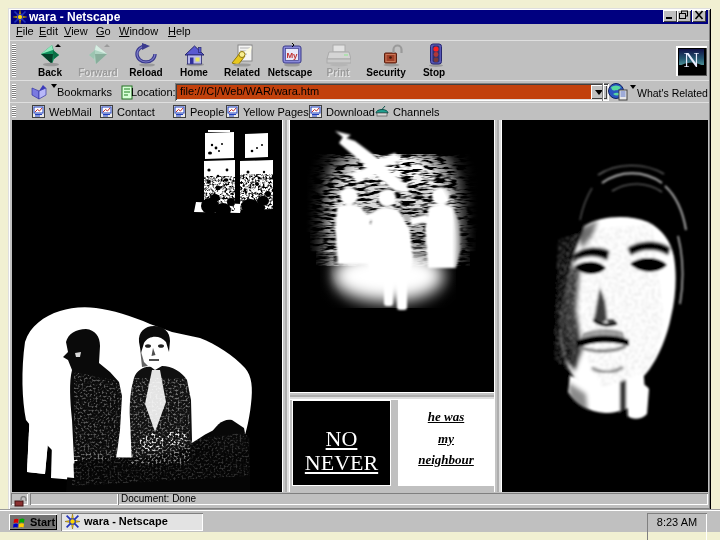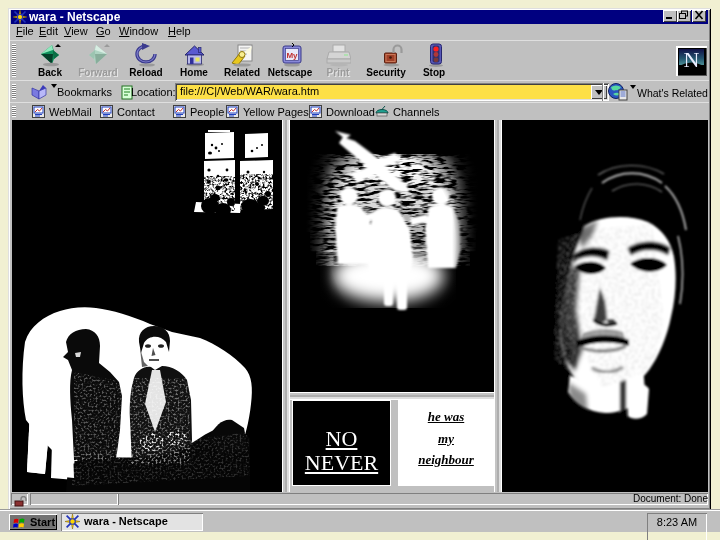--- a/index.html
+++ b/index.html
@@ -21,21 +21,21 @@
   .mi u { text-decoration:underline; }
   .band { left:10px; background:#c0c0c0; width:699px; }
   .etch-t { border-top:1px solid #dfdfdf; }
   .grip { position:absolute; left:2px; top:3px; bottom:3px; width:5px;
     background: repeating-linear-gradient(180deg,#fff 0,#fff 1px,#808080 1px,#808080 2px);
     border-right:1px solid #c0c0c0;}
   .tool-label { position:absolute; font-size:10px; color:#000; text-align:center; width:48px;font-weight:bold; }
   .dim { color:#9a9a9a; text-shadow:1px 1px 0 #e8e8e8; }
   .nbox { left:676px; top:46px; width:31px; height:30px; background:#000;
      box-shadow: inset 1px 1px 0 #fff, inset 2px 2px 0 #fff, inset -1px -1px 0 #555; }
-  .field { position:absolute; left:165px; top:2px; width:434px; height:18px; background:#fde047;
+  .field { position:absolute; left:165px; top:2px; width:434px; height:18px; background:#c2410c;
      box-shadow: inset 1px 1px 0 #808080, inset -1px -1px 0 #fff, inset 2px 2px 0 #404040, inset -2px -2px 0 #dfdfdf; }
   .urltxt { position:absolute; left:5px; top:2px; font-size:11px; color:#000; white-space:pre; }
   .drop { position:absolute; right:2px; top:2px; width:16px; height:14px; background:#c0c0c0;
      box-shadow: inset 1px 1px 0 #fff, inset -1px -1px 0 #404040; }
   .arr { position:absolute; left:4px; top:5px; width:0; height:0; border:4px solid transparent; border-top:5px solid #000; }
   .lbl11 { position:absolute; font-size:11px; color:#000; white-space:nowrap; }
   .contentbg { left:12px; top:120px; width:696px; height:372px; background:#000; }
   .vdiv { position:absolute; top:0; height:372px; width:8px;
      background: linear-gradient(90deg,#fff 0 1px,#c4c4c4 1px 3px,#aeaeae 3px 5px,#dedede 5px 7px,#fff 7px 8px); }
   .hdiv { position:absolute; left:271px; width:211px; height:8px; top:271px;
@@ -560,21 +560,21 @@
   </div>
 
   <div class="abs statusbar">
     <div class="scell" style="left:1px;width:17px;">
       <svg width="15" height="11" viewBox="0 0 15 11" style="margin:1px 0 0 2px">
         <rect x="2" y="5" width="8" height="5" fill="#8a3030" stroke="#401010"></rect>
         <path d="M8 5 V3 a2.5 2.5 0 0 1 5 0 V5" fill="none" stroke="#808080" stroke-width="1.4"></path>
       </svg>
     </div>
     <div class="scell" style="left:20px;width:88px;"></div>
-    <div class="scell" style="left:108px;width:590px;font-size:10px;line-height:12px;padding-left:13px;text-align:right;">Document: Done</div>
+    <div class="scell" style="left:108px;width:590px;font-size:10px;line-height:12px;padding-left:3px;">Document: Done</div>
   </div>
 
   <div class="abs taskbar">
     <div class="startbtn">
       <svg width="16" height="14" viewBox="0 0 16 14" style="position:absolute;left:3px;top:2px">
         <path d="M1 4 C4 1 7 5 10 3 L14 2 L13 10 C10 12 7 8 4 10 L2 11 Z" fill="none"></path>
         <path d="M2 3.5 Q4.5 2 6.5 3.2 L6 7 Q4 5.8 1.6 7.2 Z" fill="#d00"></path>
         <path d="M7.5 3.3 Q10 2 12.5 3 L12 6.8 Q9.7 5.7 7 7 Z" fill="#0a0"></path>
         <path d="M1.4 8.2 Q4 6.8 6 8 L5.6 11.5 Q3.6 10.4 1.2 11.8 Z" fill="#00c"></path>
         <path d="M7 8.1 Q9.5 6.8 12 7.8 L11.5 11.4 Q9.3 10.5 6.6 11.7 Z" fill="#fc0"></path>

